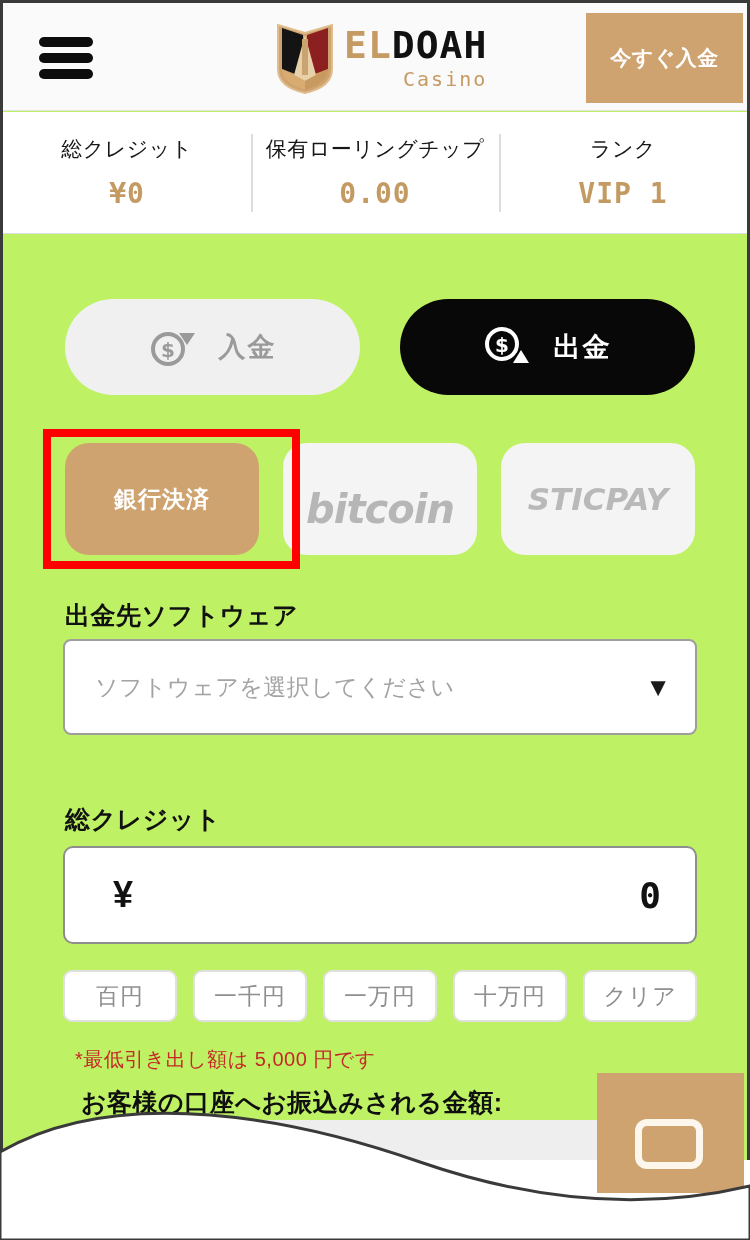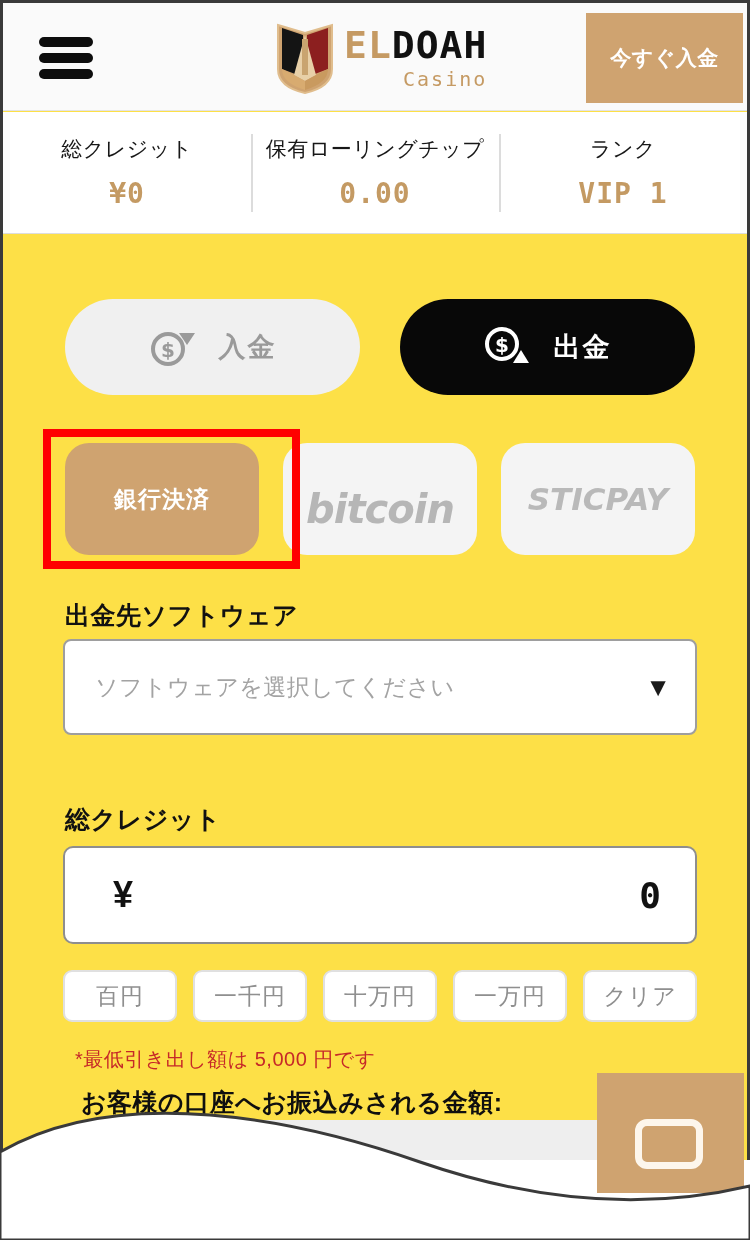--- a/index.html
+++ b/index.html
@@ -13,21 +13,21 @@
     position: relative;
     width: 750px; height: 1240px;
     background: #ffffff;
   }
 
   
   .page-body {
     position: absolute;
     left: 0; top: 0;
     width: 750px; height: 1160px;
-    background: #fde047;
+    background: #bef264;
     border-left: 3px solid #3a3a3a;
     border-right: 3px solid #3a3a3a;
     border-top: 3px solid #3a3a3a;
     overflow: hidden;
   }
 
   
   .header {
     position: absolute;
     left: 0; top: 0;
@@ -330,22 +330,22 @@
 
     <div class="field-label" style="left:62px; top:800px;">総クレジット</div>
     <div class="amount-box">
       <span class="amount-symbol">¥</span>
       <span class="amount-value">0</span>
     </div>
 
     <div class="chips">
       <div class="chip">百円</div>
       <div class="chip">一千円</div>
+      <div class="chip">一万円</div>
       <div class="chip">十万円</div>
-      <div class="chip">一万円</div>
       <div class="chip">クリア</div>
     </div>
 
     <div class="min-note">*最低引き出し額は 5,000 円です</div>
 
     <div class="transfer-label">お客様の口座へお振込みされる金額:</div>
     <div class="transfer-strip"></div>
 
   </div>
 

